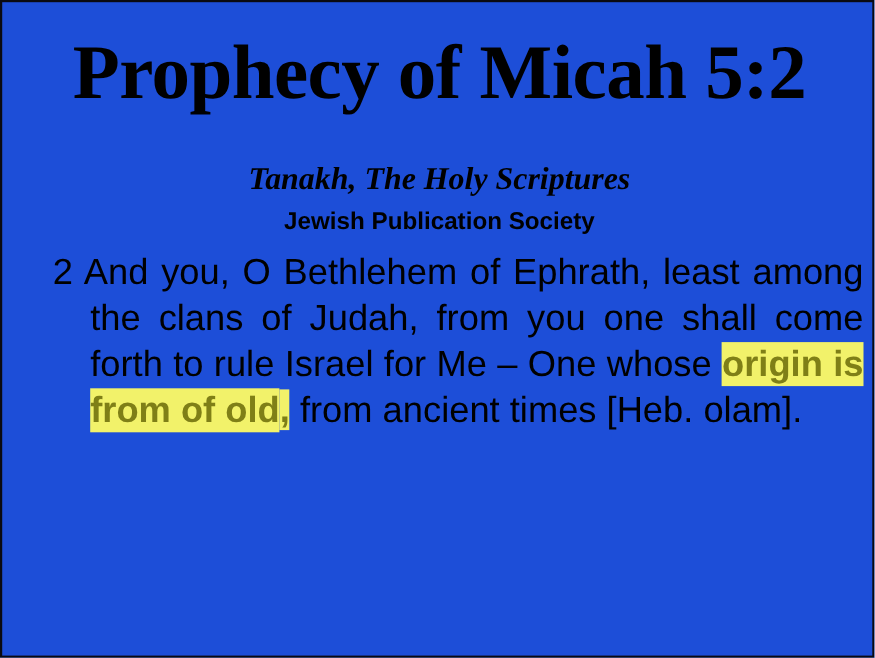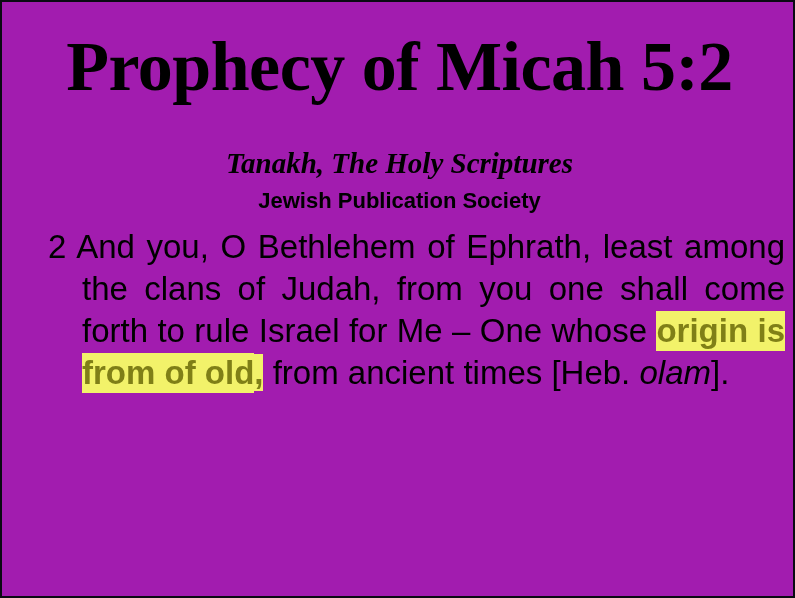--- a/index.html
+++ b/index.html
@@ -88,31 +88,30 @@
     padding: 1px 0 2px 0;
   }
 
   .hl-comma {
     background-color: #f2f26a;
     color: #7f7f17;
     font-weight: bold;
   }
 
   .ital {
-    font-style: italic;
   }
 
   .verse-num {
     font-weight: normal;
   }
 </style>
 </head>
 <body>
 
-<div id="slide" style="background: #a21caf; border-color: rgb(10, 10, 18);">
+<div id="slide" style="background: #1d4ed8; border-color: rgb(10, 10, 18);">
 
   <div id="title">Prophecy of Micah 5:2</div>
 
   <div id="source-title">Tanakh, The Holy Scriptures</div>
 
   <div id="publisher">Jewish Publication Society</div>
 
   <div id="verse">
     <span class="verse-num">2</span><span> And you, O Bethlehem of Ephrath, least among the clans of Judah, from you one shall come forth to rule Israel for Me – One whose </span><span class="hl" style="background-color: rgb(242, 242, 106); color: rgb(127, 127, 23);">origin is from of old</span><span class="hl-comma" style="background-color: rgb(242, 242, 106); color: rgb(127, 127, 23);">,</span><span> from ancient times [Heb. </span><span class="ital">olam</span><span>].</span>
   </div>

